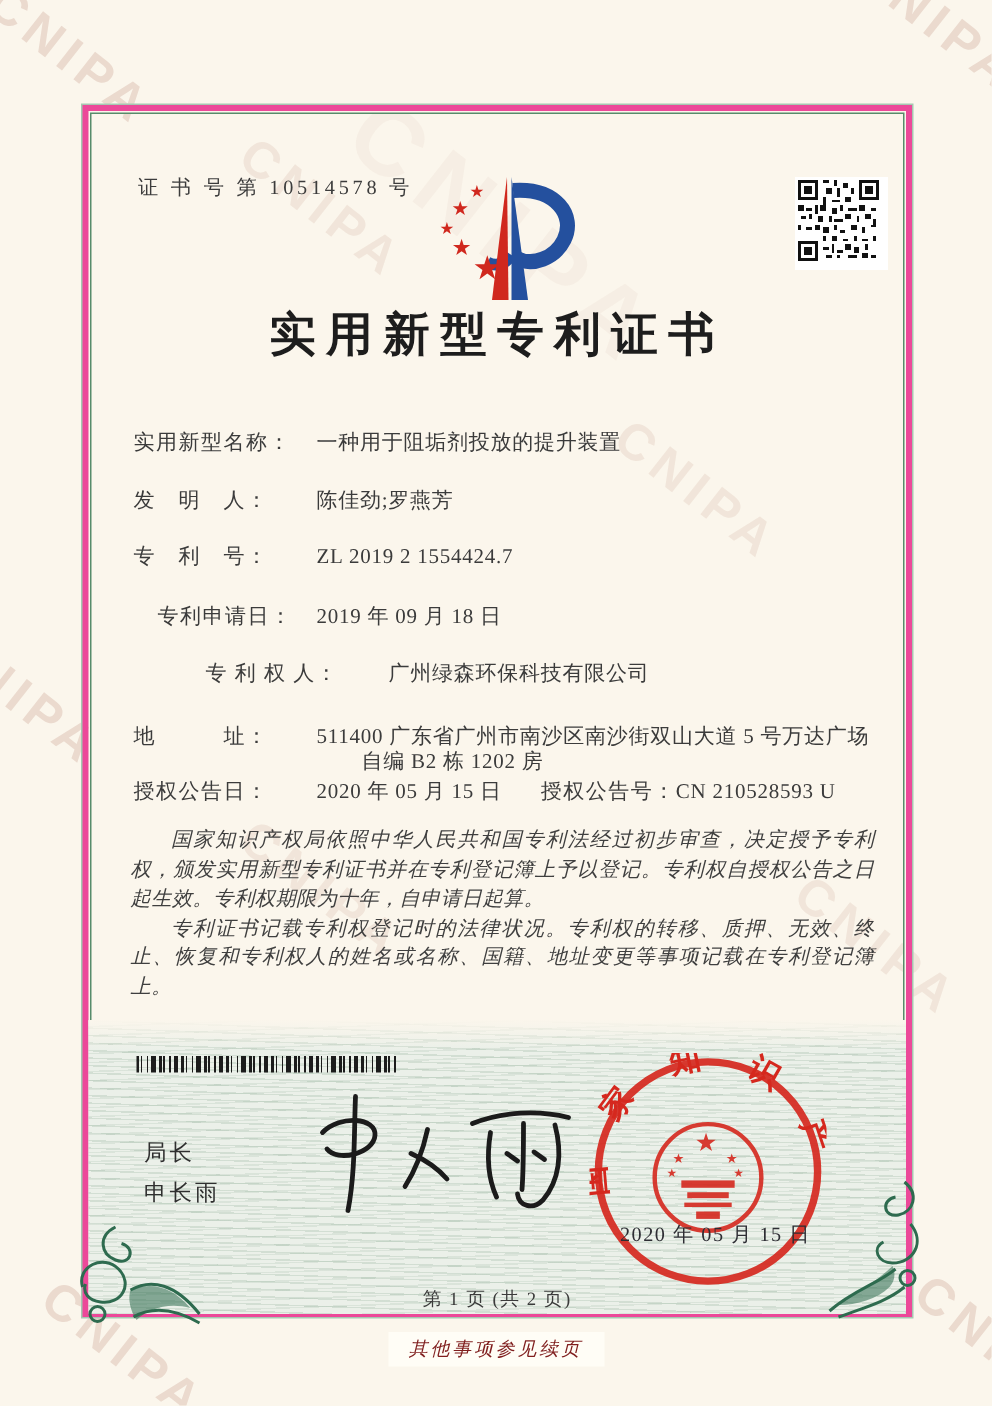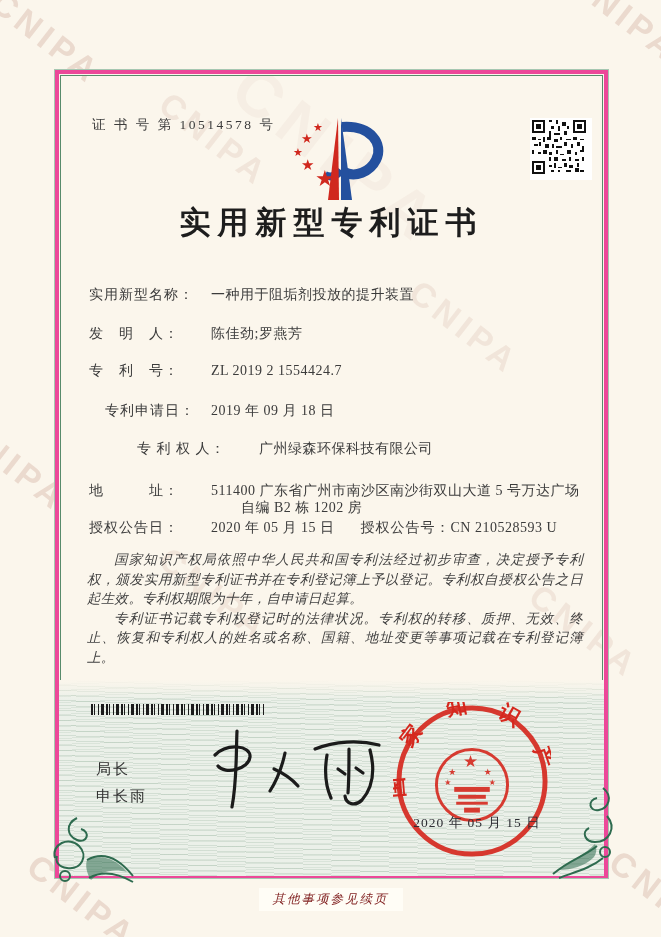--- a/index.html
+++ b/index.html
@@ -304,16 +304,17 @@
           <path d="M52,2 C62,10 58,22 48,24 C38,26 36,14 46,12"></path>
           <path d="M56,30 C66,42 58,56 44,56 C34,56 30,46 38,42"></path>
           <path d="M46,60 C34,70 18,74 2,88"></path>
           <path d="M52,72 C40,82 24,86 8,92"></path>
           <circle cx="54" cy="66" r="5"></circle>
         </g>
         <path d="M44,58 C34,68 22,74 8,84 C20,84 34,80 42,72 C46,68 46,62 44,58 Z" fill="#2e6b4f" opacity="0.55"></path>
       </svg>
     </div>
 
+    <div class="page-no">第 1 页 (共 2 页)</div>
   </div>
 </div>
 
 <div class="footnote">其他事项参见续页</div>
 
 </body></html>

